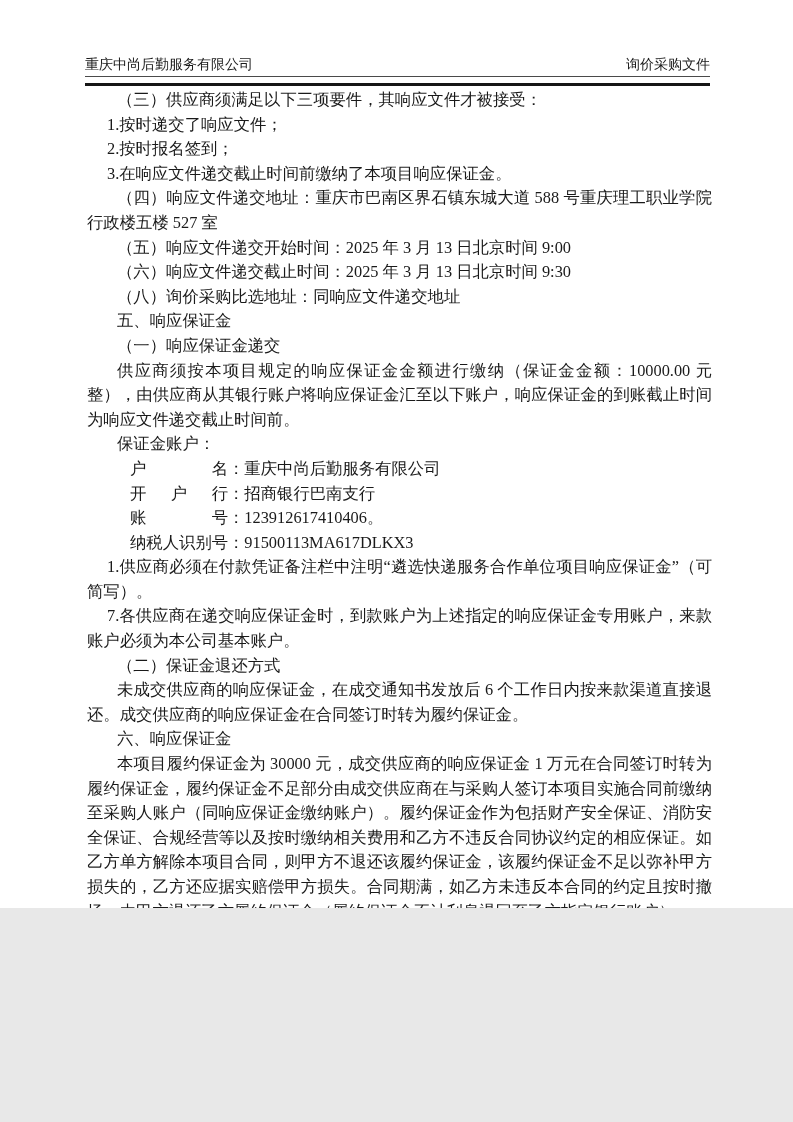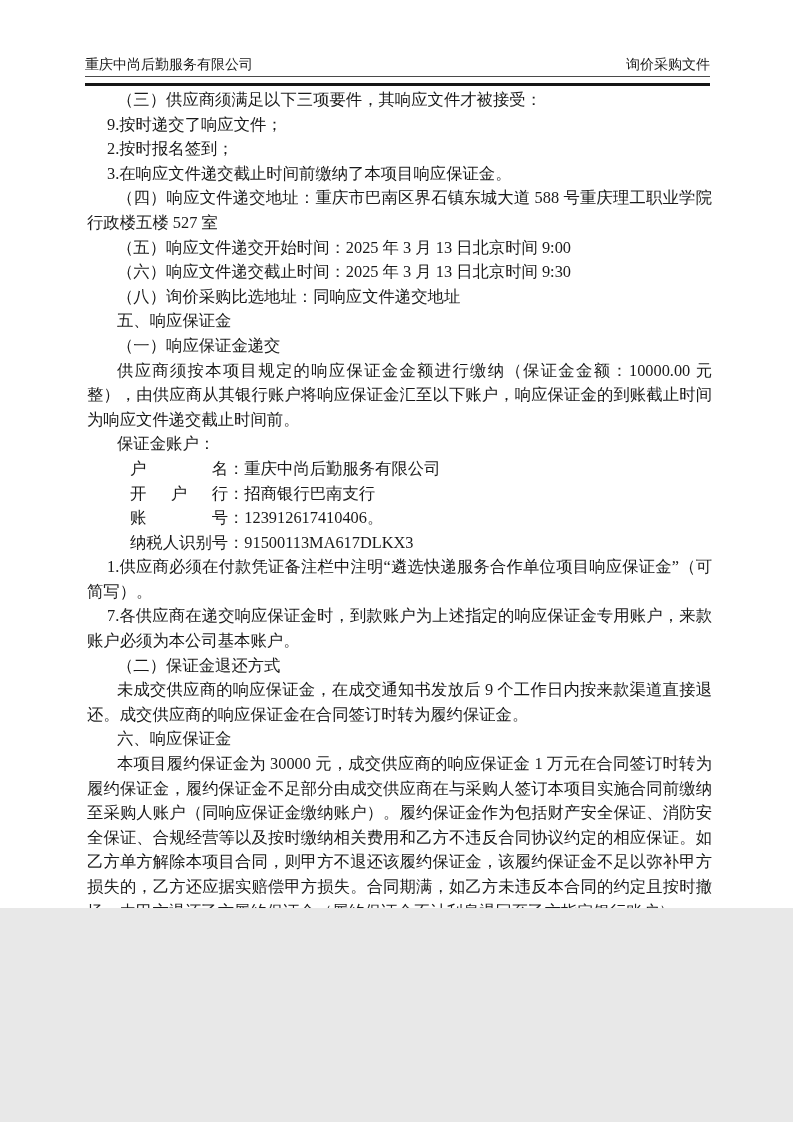--- a/index.html
+++ b/index.html
@@ -51,21 +51,21 @@
   <div class="header">
     <div class="header-row">
       <span class="header-left">重庆中尚后勤服务有限公司</span>
       <span class="header-right">询价采购文件</span>
     </div>
     <div class="header-rule"></div>
   </div>
 
   <div class="doc-body" id="doc-body">
       <p class="para i2">（三）供应商须满足以下三项要件，其响应文件才被接受：</p>
-      <p class="para i1">9.按时递交了响应文件；</p>
+      <p class="para i1">1.按时递交了响应文件；</p>
       <p class="para i1">2.按时报名签到；</p>
       <p class="para i1">3.在响应文件递交截止时间前缴纳了本项目响应保证金。</p>
       <p class="para i2">（四）响应文件递交地址：重庆市巴南区界石镇东城大道 588 号重庆理工职业学院行政楼五楼 527 室</p>
       <p class="para i2">（五）响应文件递交开始时间：2025 年 3 月 13 日北京时间 9:00</p>
       <p class="para i2">（六）响应文件递交截止时间：2025 年 3 月 13 日北京时间 9:30</p>
       <p class="para i2">（八）询价采购比选地址：同响应文件递交地址</p>
       <p class="heading">五、响应保证金</p>
       <p class="para i2">（一）响应保证金递交</p>
       <p class="para i2">供应商须按本项目规定的响应保证金金额进行缴纳（保证金金额：10000.00 元整），由供应商从其银行账户将响应保证金汇至以下账户，响应保证金的到账截止时间为响应文件递交截止时间前。</p>
       <p class="para i2">保证金账户：</p>
@@ -86,21 +86,21 @@
           <span>纳</span>
           <span>税</span>
           <span>人</span>
           <span>识</span>
           <span>别</span>
           <span>号</span>
         </span><span>：</span><span class="acct-value">91500113MA617DLKX3</span></div>
       <p class="para i1">1.供应商必须在付款凭证备注栏中注明“遴选快递服务合作单位项目响应保证金”（可简写）。</p>
       <p class="para i1">7.各供应商在递交响应保证金时，到款账户为上述指定的响应保证金专用账户，来款账户必须为本公司基本账户。</p>
       <p class="para i2">（二）保证金退还方式</p>
-      <p class="para i2">未成交供应商的响应保证金，在成交通知书发放后 9 个工作日内按来款渠道直接退还。成交供应商的响应保证金在合同签订时转为履约保证金。</p>
+      <p class="para i2">未成交供应商的响应保证金，在成交通知书发放后 6 个工作日内按来款渠道直接退还。成交供应商的响应保证金在合同签订时转为履约保证金。</p>
       <p class="heading">六、响应保证金</p>
       <p class="para i2">本项目履约保证金为 30000 元，成交供应商的响应保证金 1 万元在合同签订时转为履约保证金，履约保证金不足部分由成交供应商在与采购人签订本项目实施合同前缴纳至采购人账户（同响应保证金缴纳账户）。履约保证金作为包括财产安全保证、消防安全保证、合规经营等以及按时缴纳相关费用和乙方不违反合同协议约定的相应保证。如乙方单方解除本项目合同，则甲方不退还该履约保证金，该履约保证金不足以弥补甲方损失的，乙方还应据实赔偿甲方损失。合同期满，如乙方未违反本合同的约定且按时撤场，由甲方退还乙方履约保证金（履约保证金不计利息退回至乙方指定银行账户）。</p>
     </div>
 
   <div class="footer">
     <span>第 2 页 共 47 页</span>
   </div>
 
 </div>
 

